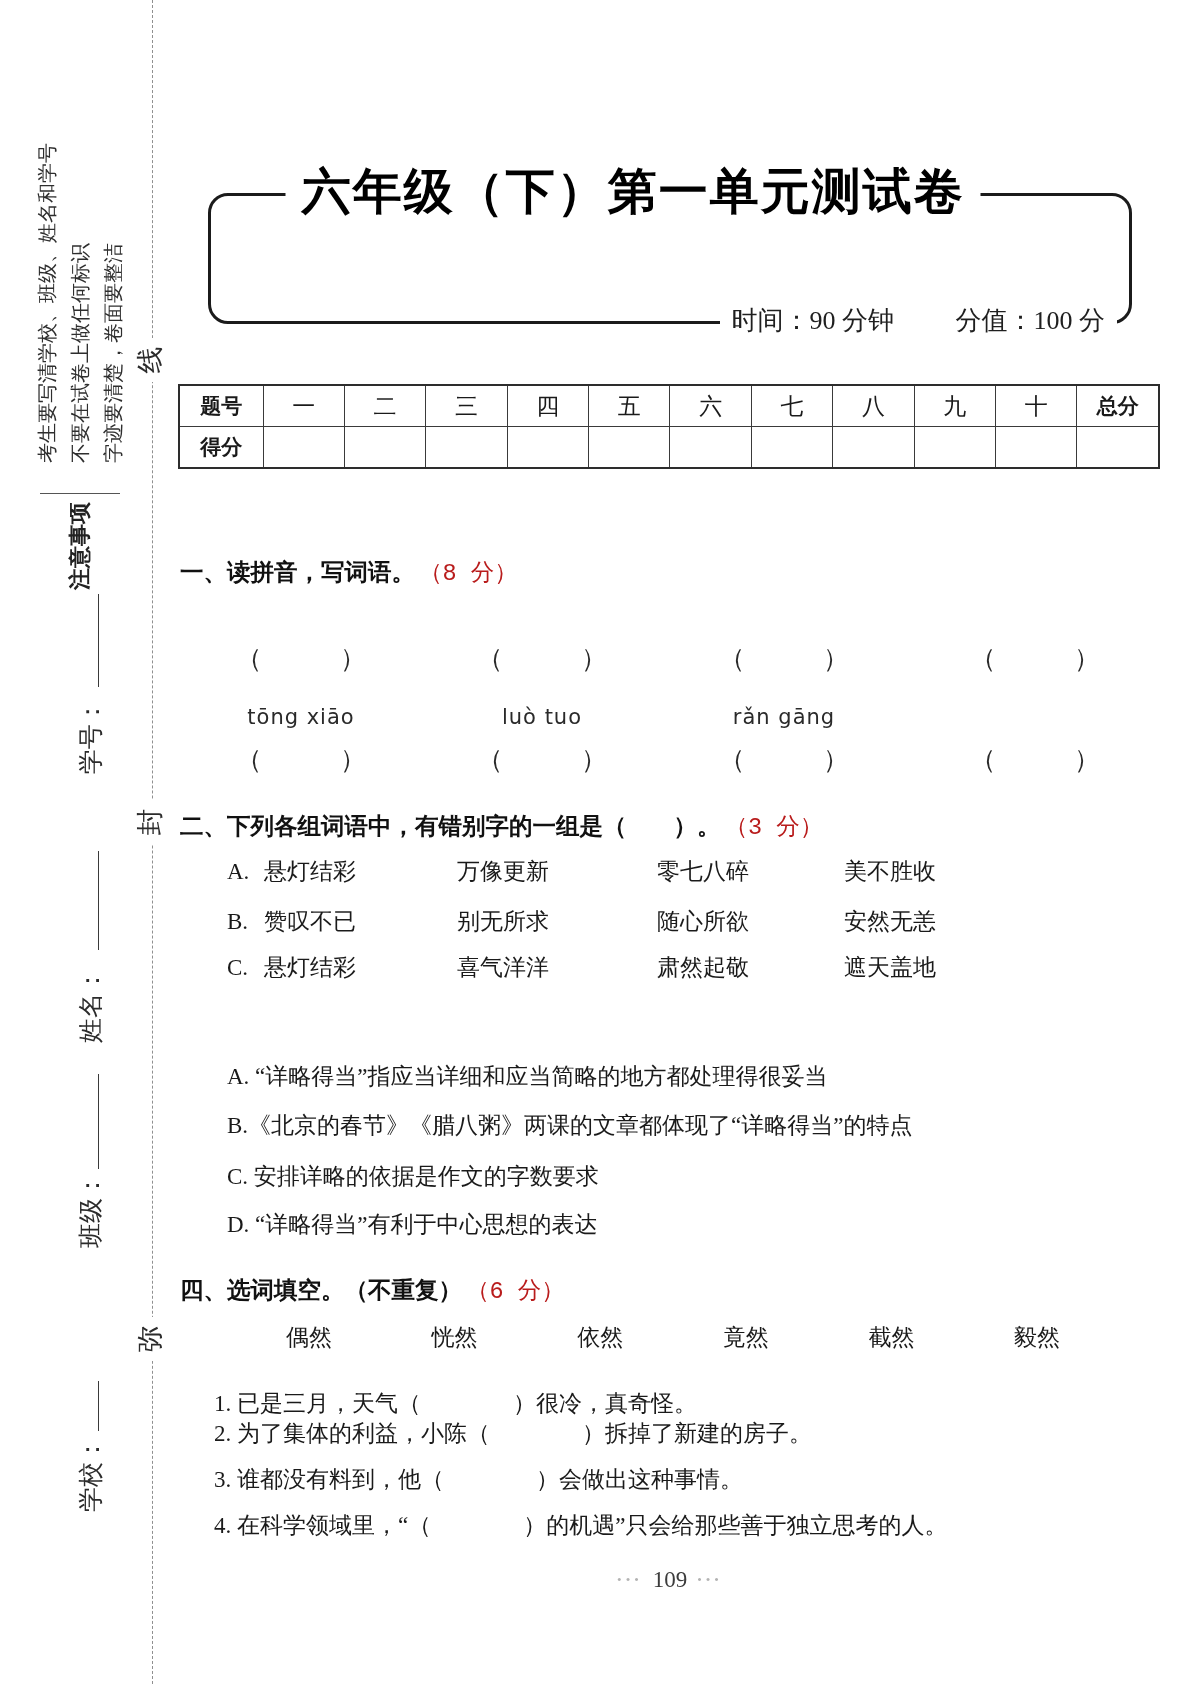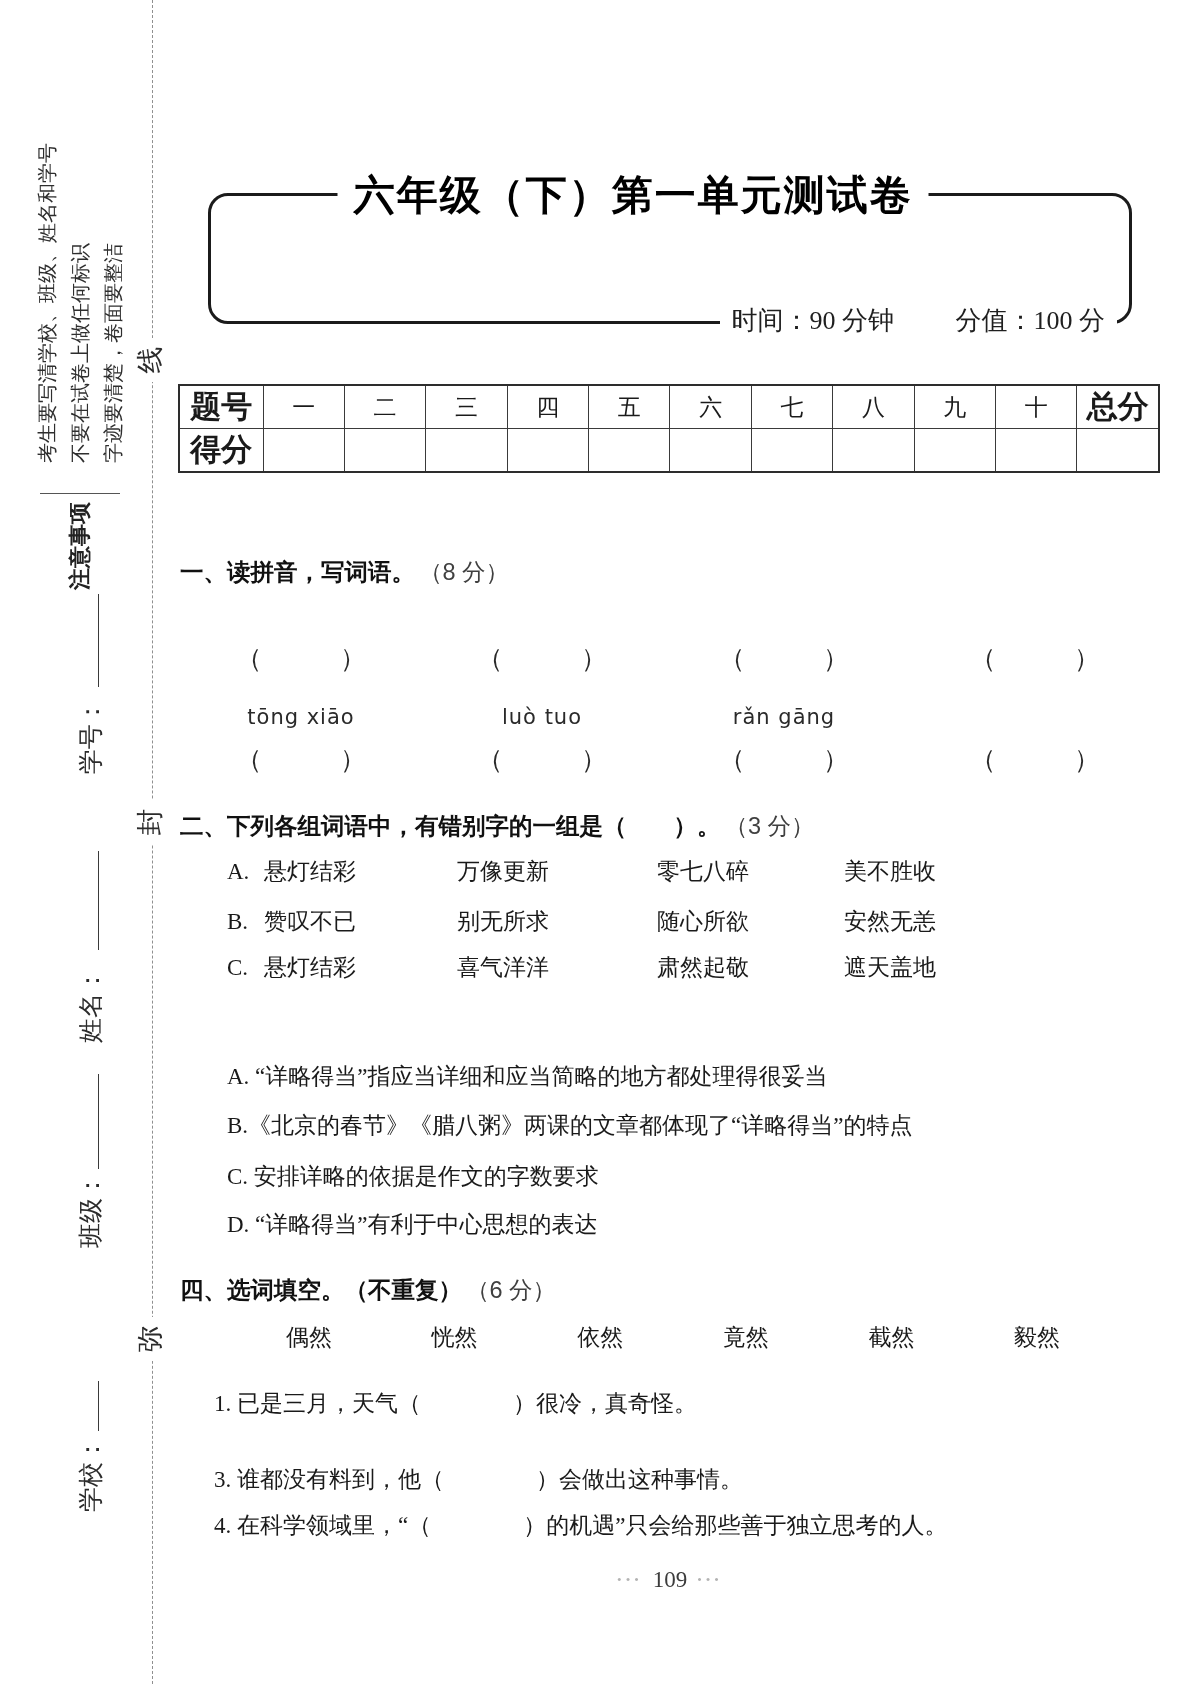--- a/index.html
+++ b/index.html
@@ -25,38 +25,38 @@
                 padding-left:150px;box-sizing:border-box;z-index:2;}
   .f-line{display:inline-block;height:26px;border-bottom:1.5px solid #3a3a3a;vertical-align:baseline;}
   .w50{width:50px;margin-left:6px;}  .w95{width:95px;margin-left:4px;}
   .w99{width:99px;margin-left:18px;} .w93{width:93px;margin-left:12px;}
   .ml126{margin-left:126px;} .ml24{margin-left:24px;} .ml70{margin-left:70px;}
 
   
   .title-box{position:absolute;left:208px;top:193px;width:918px;height:125px;
              border:3px solid #1b1b1b;border-radius:20px;z-index:1;}
   .paper-title{position:absolute;left:46%;top:-31px;transform:translateX(-50%);background:#fff;
-               padding:0 16px;font-family:Liberation Sans, sans-serif;font-weight:900;
-               font-size:41px;line-height:60px;letter-spacing:2px;white-space:nowrap;color:#000;}
+               padding:0 16px;font-family:Liberation Mono, monospace;font-weight:900;
+               font-size:49px;line-height:60px;letter-spacing:2px;white-space:nowrap;color:#000;}
   .time-score{position:absolute;right:12px;bottom:-18px;background:#fff;padding:0 12px;
               font-size:26px;line-height:36px;white-space:nowrap;color:#1f1f1f;}
   .ml55{margin-left:55px;}
 
   
   .score-table{position:absolute;left:178px;top:384px;width:980px;border-collapse:collapse;
                table-layout:fixed;font-size:23px;z-index:1;}
   .score-table td{border:1px solid #3a3a3a;height:40px;text-align:center;padding:0;}
   .score-table{border:2px solid #2d2d2d;}
-  .score-table td.hd{font-family:"Liberation Sans","DejaVu Sans",sans-serif;font-weight:700;font-size:31px;}
+  .score-table td.hd{font-family:"Liberation Sans","DejaVu Sans",sans-serif;font-weight:700;font-size:21px;}
 
   
   .main{position:absolute;left:165px;top:0;width:1012px;height:1684px;z-index:1;}
   .row{position:absolute;left:0;white-space:nowrap;font-size:23px;line-height:32px;}
   .heading{left:15px;font-family:"Liberation Sans","DejaVu Sans",sans-serif;font-weight:700;font-size:23.5px;color:#111;}
-  .heading .score{font-family:Liberation Sans, sans-serif;font-weight:400;margin-left:4px;color:#404040;}
+  .heading .score{font-family:Liberation Mono, monospace;font-weight:400;margin-left:4px;color:#b91c1c;}
   .cols{left:16px;display:flex;}
   .cols > span{display:inline-block;text-align:center;}
   .c1{width:240px;} .c2{width:242px;} .c3{width:242px;} .c4{width:260px;}
   .pinyin-row{font-family:"DejaVu Sans","Liberation Sans",sans-serif;font-size:21px;letter-spacing:1px;color:#2a2a2a;}
   .bracket-row{font-size:26px;color:#2a2a2a;}
   .opt-row{left:62px;display:flex;}
   .opt-label{display:inline-block;width:37px;}
   .ow1{display:inline-block;width:193px;} .ow2{display:inline-block;width:200px;} .ow3{display:inline-block;width:187px;}
   .opt-line{left:62px;}
   .item{left:49px;}
@@ -189,20 +189,21 @@
     <div class="row heading" style="top:1274px"><span>四、选词填空。（不重复）</span><span class="score">（6 分）</span></div>
     <div class="row word-bank" style="top:1322px">
       <span>偶然</span>
       <span>恍然</span>
       <span>依然</span>
       <span>竟然</span>
       <span>截然</span>
       <span>毅然</span>
     </div>
     <div class="row item" style="top:1388px">1. 已是三月，天气（　　　　）很冷，真奇怪。</div>
+    <div class="row item" style="top:1418px">2. 为了集体的利益，小陈（　　　　）拆掉了新建的房子。</div>
     <div class="row item" style="top:1464px">3. 谁都没有料到，他（　　　　）会做出这种事情。</div>
     <div class="row item" style="top:1510px">4. 在科学领域里，“（　　　　）的机遇”只会给那些善于独立思考的人。</div>
 
     <div class="row page-no" style="top:1564px">
       <span class="dots">•••</span><span>109</span><span class="dots">•••</span>
     </div>
 
   </div>
 </div>
 

